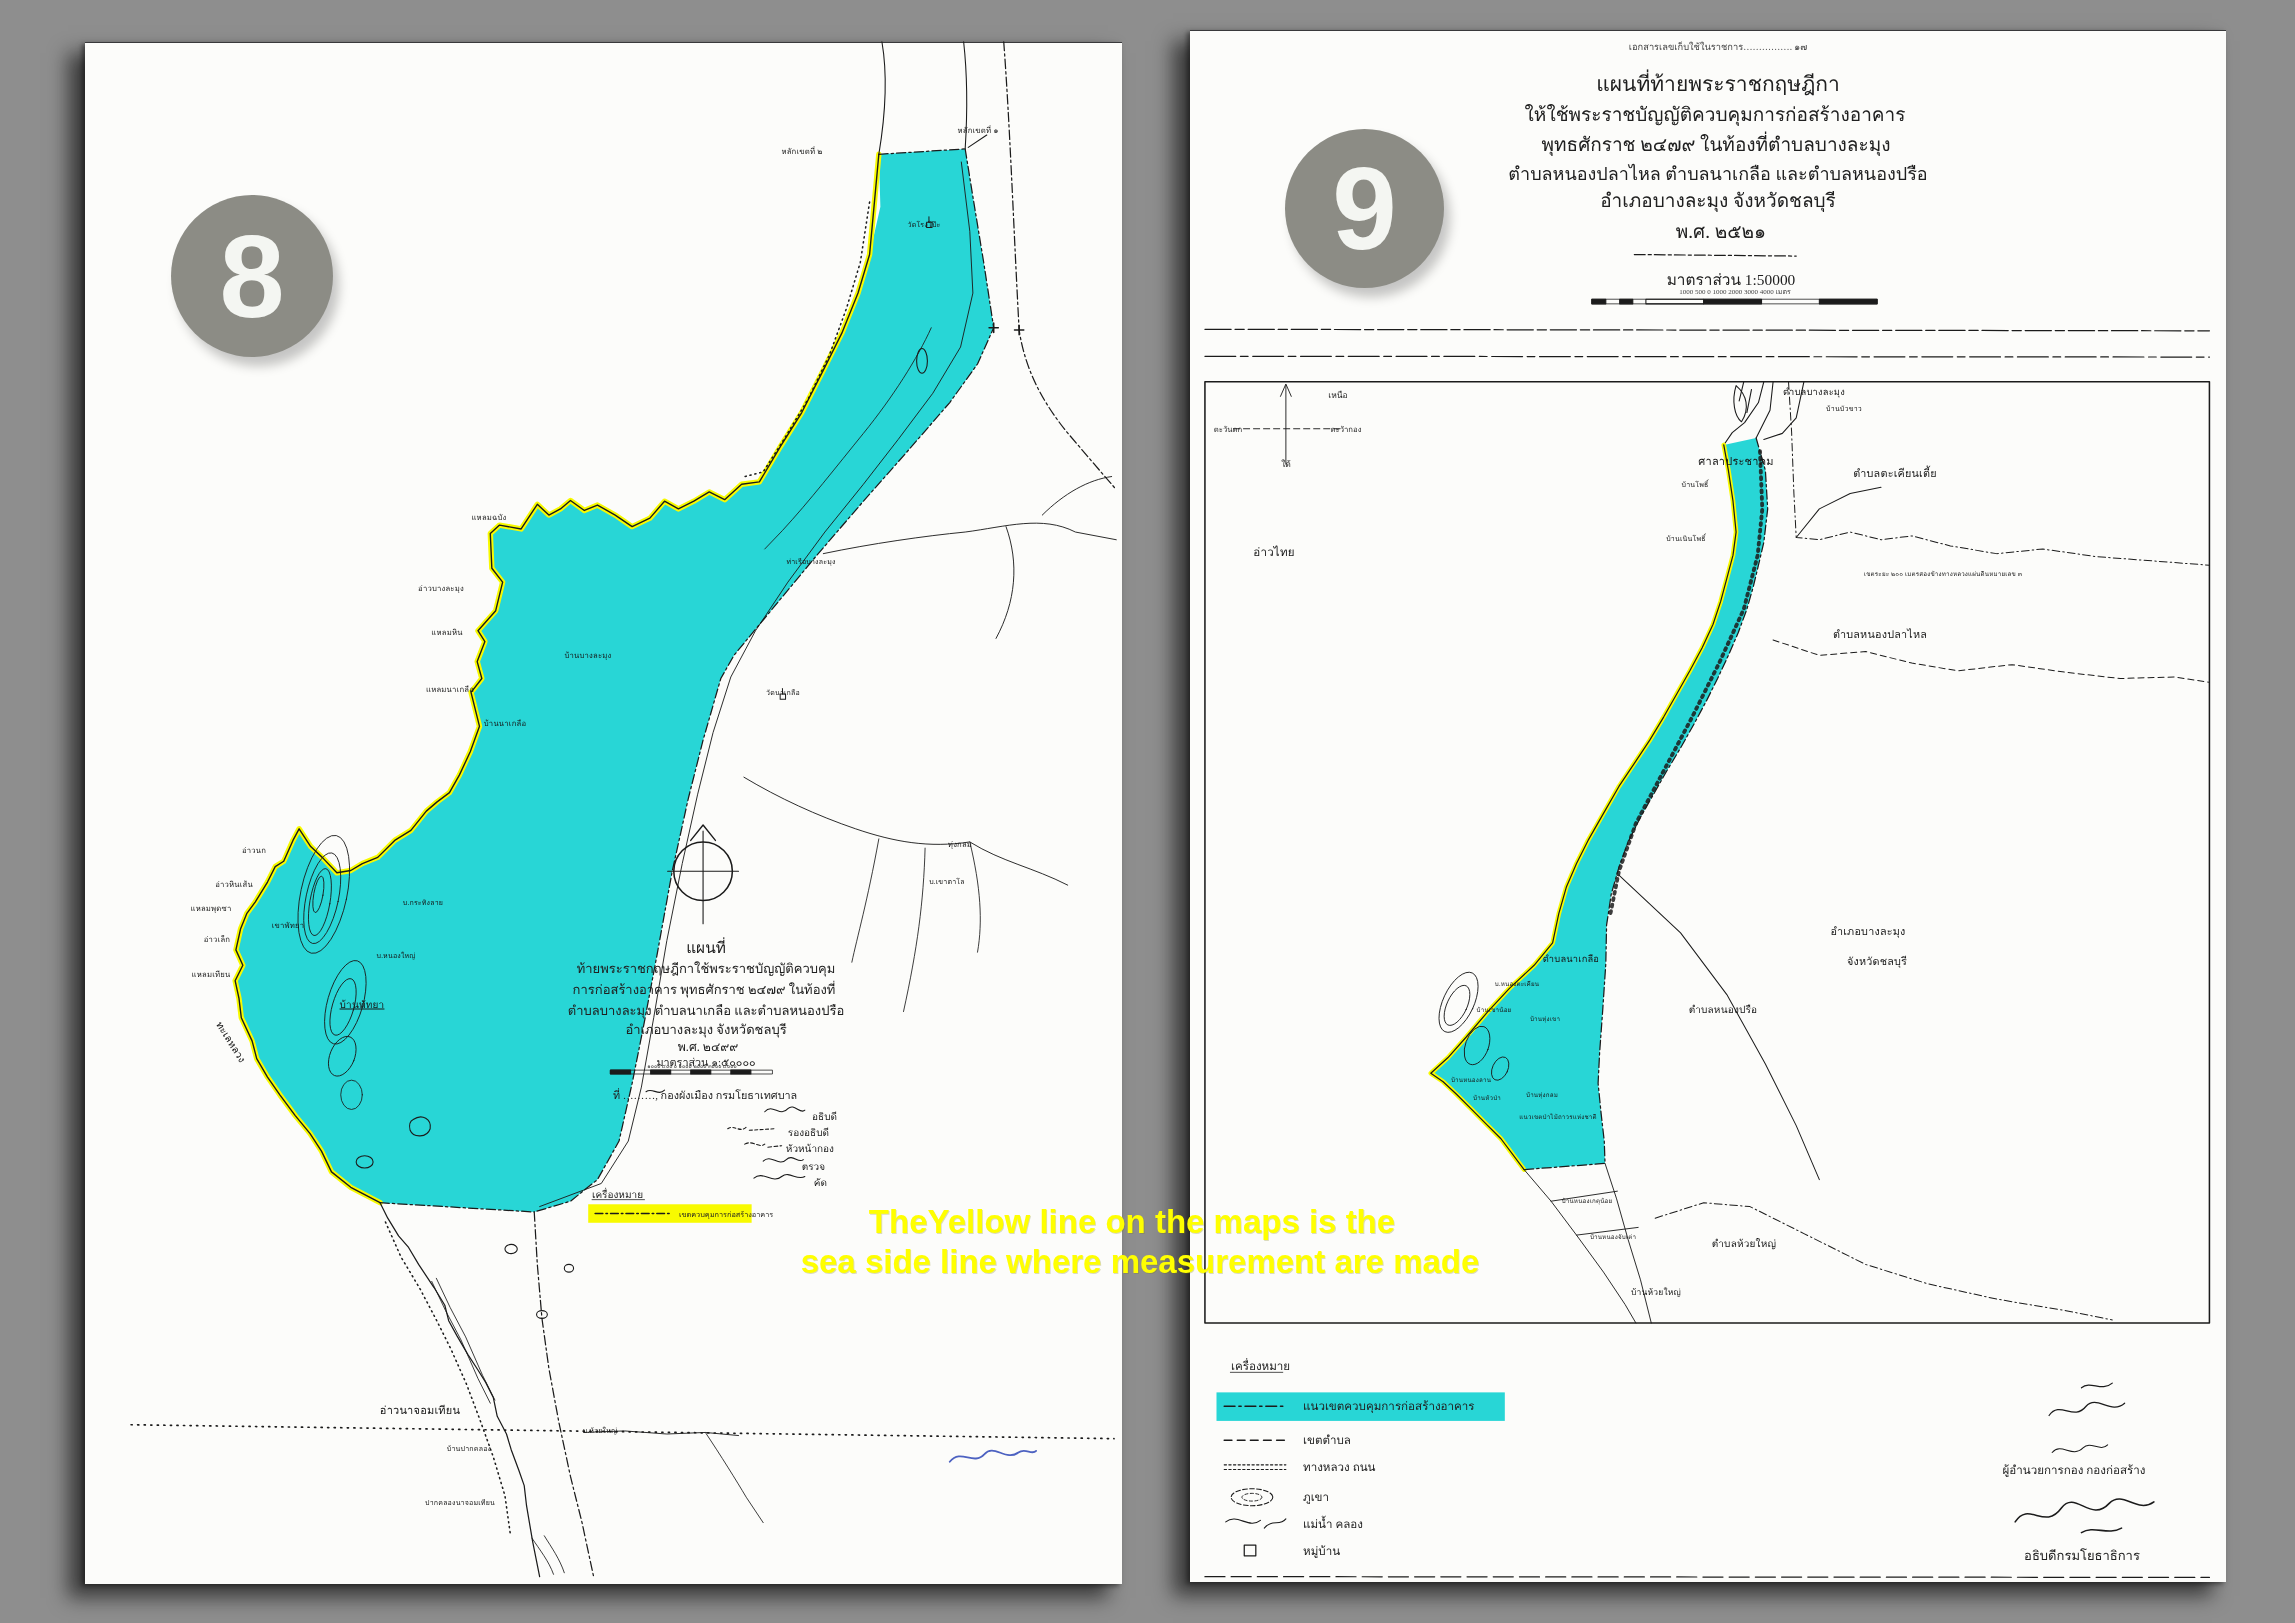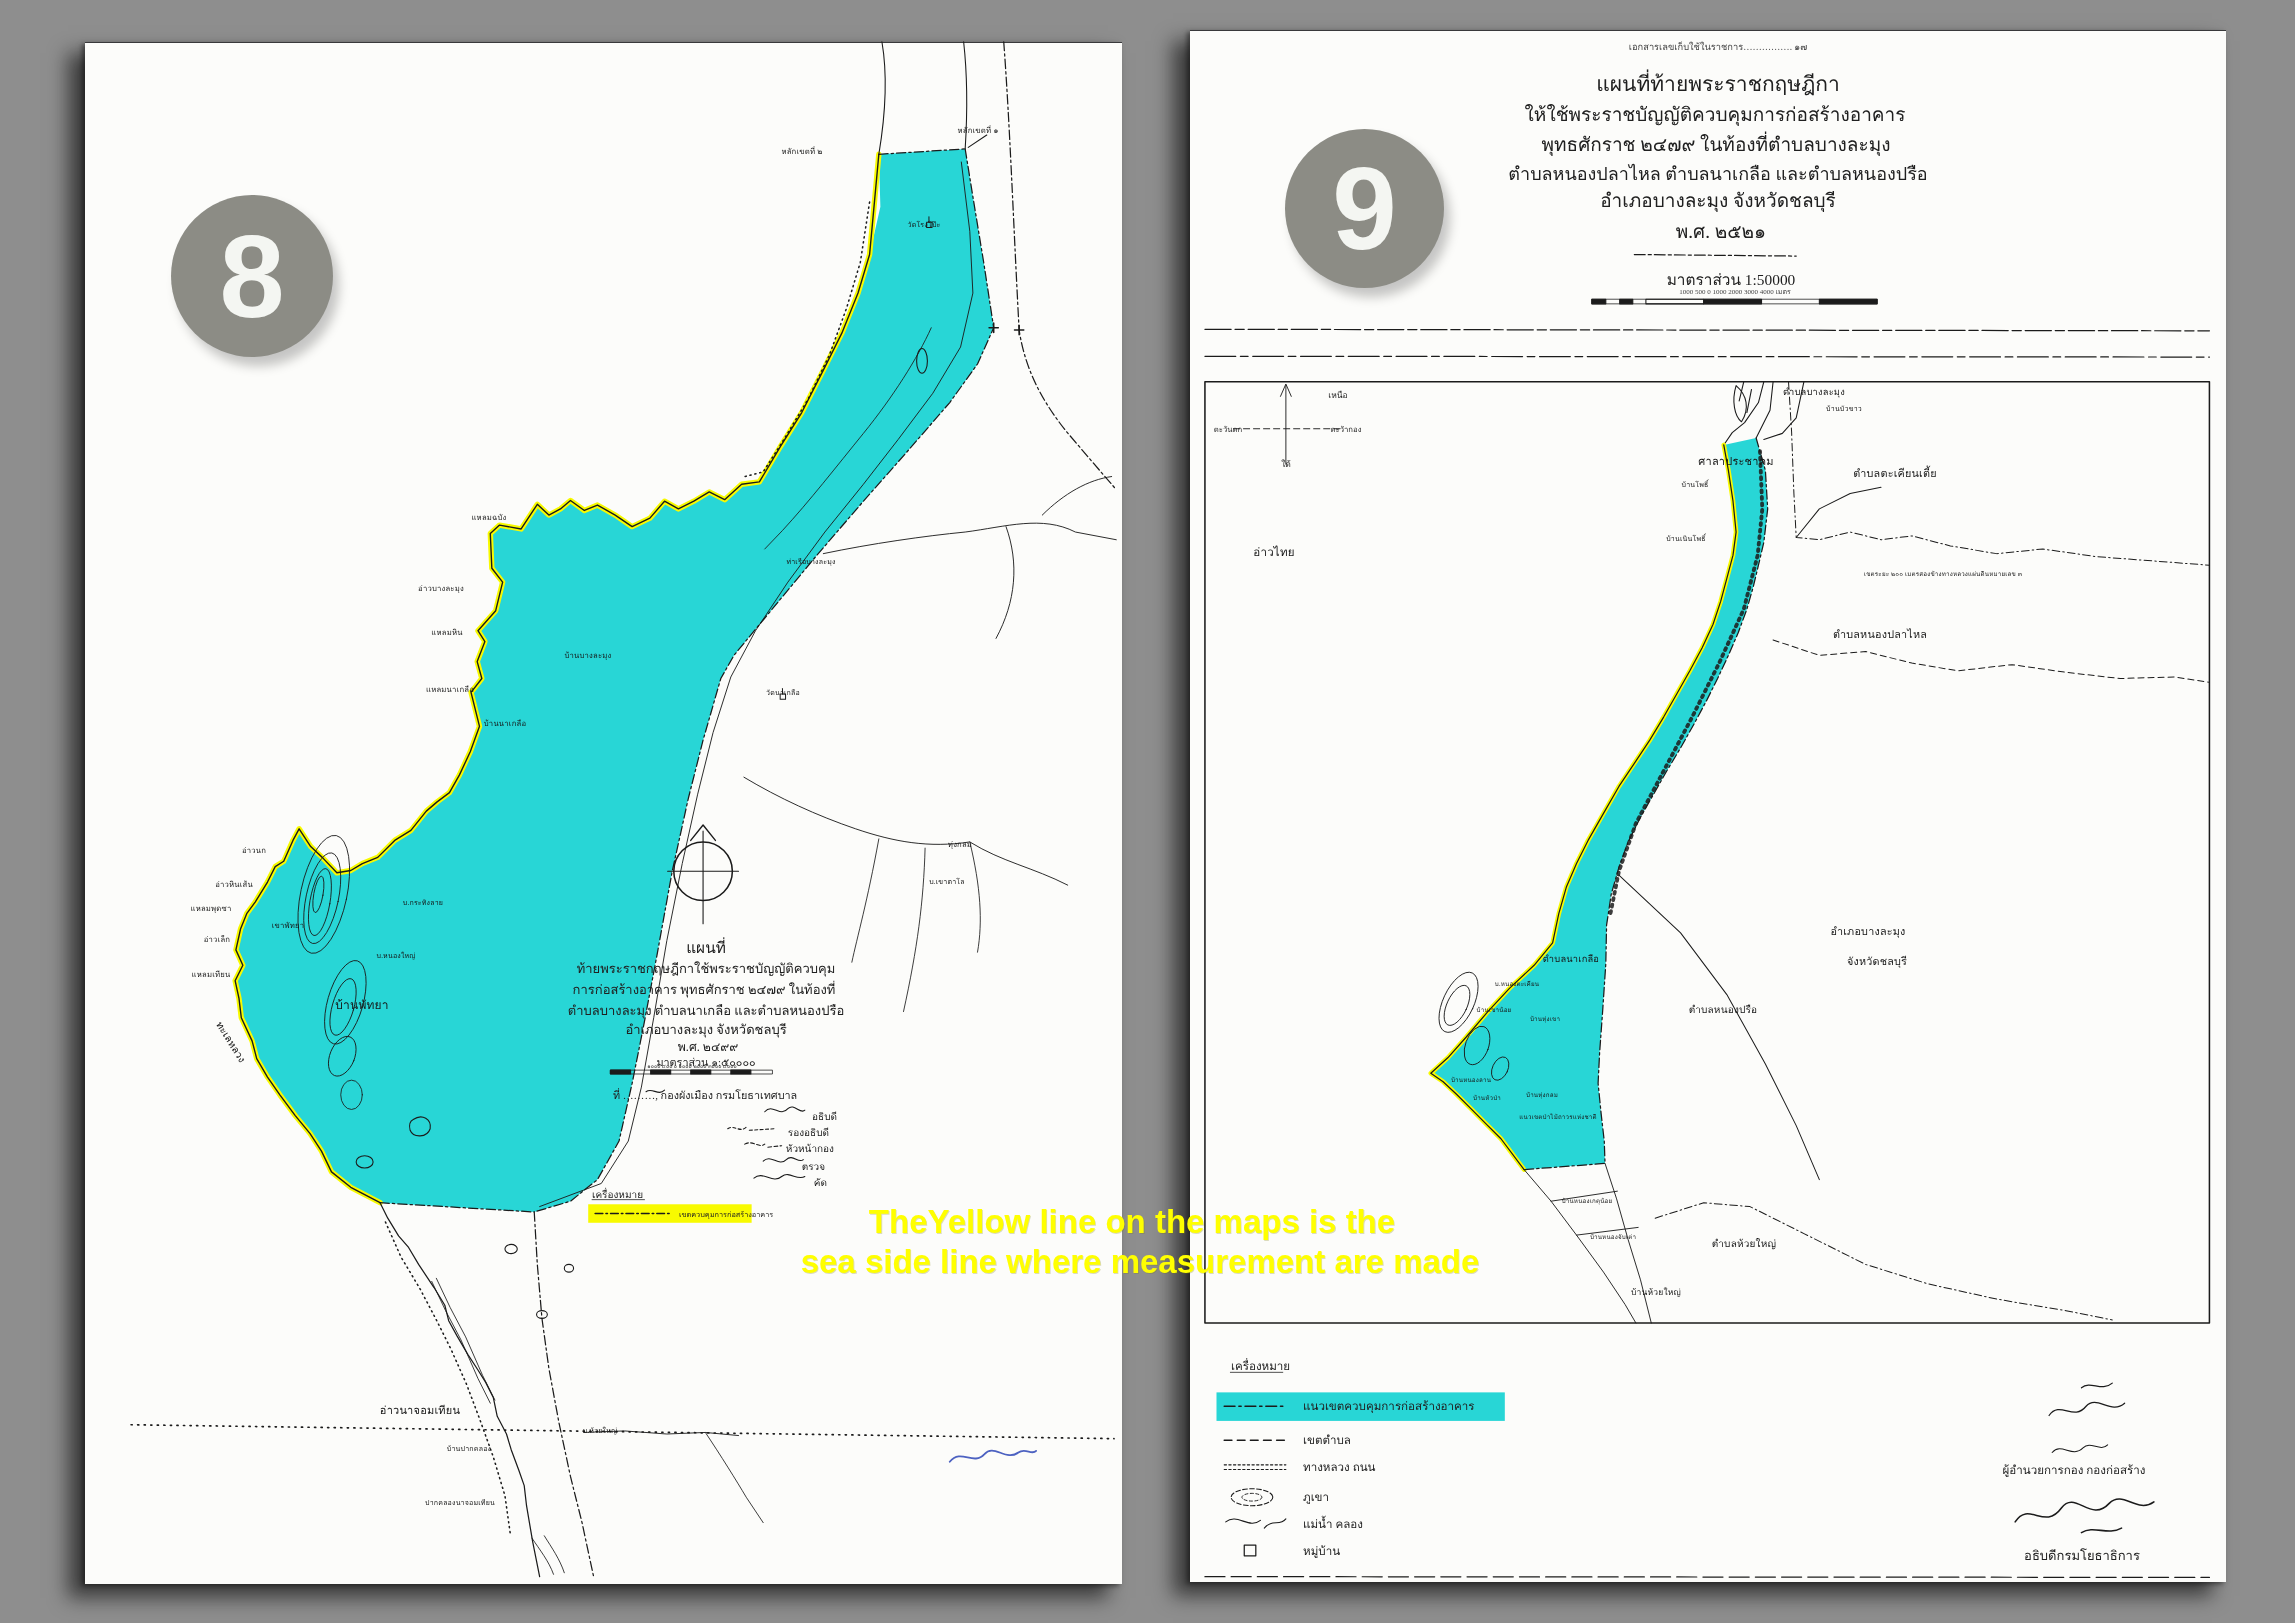--- a/index.html
+++ b/index.html
@@ -329,21 +329,21 @@
       <span class="lbl" style="left: 505px; top: 723px; font-size: 7.7px;">บ้านนาเกลือ</span>
       <span class="lbl" style="left: 588px; top: 655px; font-size: 7.7px;">บ้านบางละมุง</span>
       <span class="lbl" style="left: 254px; top: 850px; font-size: 7.7px;">อ่าวนก</span>
       <span class="lbl" style="left: 234px; top: 884px; font-size: 7.7px;">อ่าวหินเส้น</span>
       <span class="lbl" style="left: 211px; top: 908px; font-size: 7.7px;">แหลมพุดซา</span>
       <span class="lbl" style="left: 217px; top: 939px; font-size: 7.7px;">อ่าวเล็ก</span>
       <span class="lbl" style="left: 211px; top: 974px; font-size: 7.7px;">แหลมเทียน</span>
       <span class="lbl" style="left: 288px; top: 925px; font-size: 7.7px;">เขาพัทยา</span>
       <span class="lbl" style="left: 423px; top: 902px; font-size: 7px;">บ.กระทิงลาย</span>
       <span class="lbl" style="left: 396px; top: 955px; font-size: 7px;">บ.หนองใหญ่</span>
-      <span class="lbl" style="left: 362px; top: 1004px; font-size: 12px;">บ้านพัทยา</span>
+      <span class="lbl" style="left: 362px; top: 1004px; font-size: 10px; text-decoration: underline;">บ้านพัทยา</span>
       <span class="lbl" style="left: 231px; top: 1042px; font-size: 10px; transform: translate(-50%, -50%) rotate(58deg);">ทะเลหลวง</span>
       <span class="lbl" style="left: 960px; top: 844px; font-size: 7.7px;">ทุ่งกลม</span>
       <span class="lbl" style="left: 947px; top: 881px; font-size: 7px;">บ.เขาตาโล</span>
       <span class="lbl" style="left: 420px; top: 1410px; font-size: 11px;">อ่าวนาจอมเทียน</span>
       <span class="lbl" style="left: 469px; top: 1448px; font-size: 7px;">บ้านปากคลอง</span>
       <span class="lbl" style="left: 460px; top: 1502px; font-size: 7px;">ปากคลองนาจอมเทียน</span>
       <span class="lbl" style="left: 600px; top: 1430px; font-size: 7px;">บ.ห้วยใหญ่</span>
     </div>
   <div id="labels9">
       <span class="lbl" style="left: 1814px; top: 391px; font-size: 9.3px;">ตำบลบางละมุง</span>

